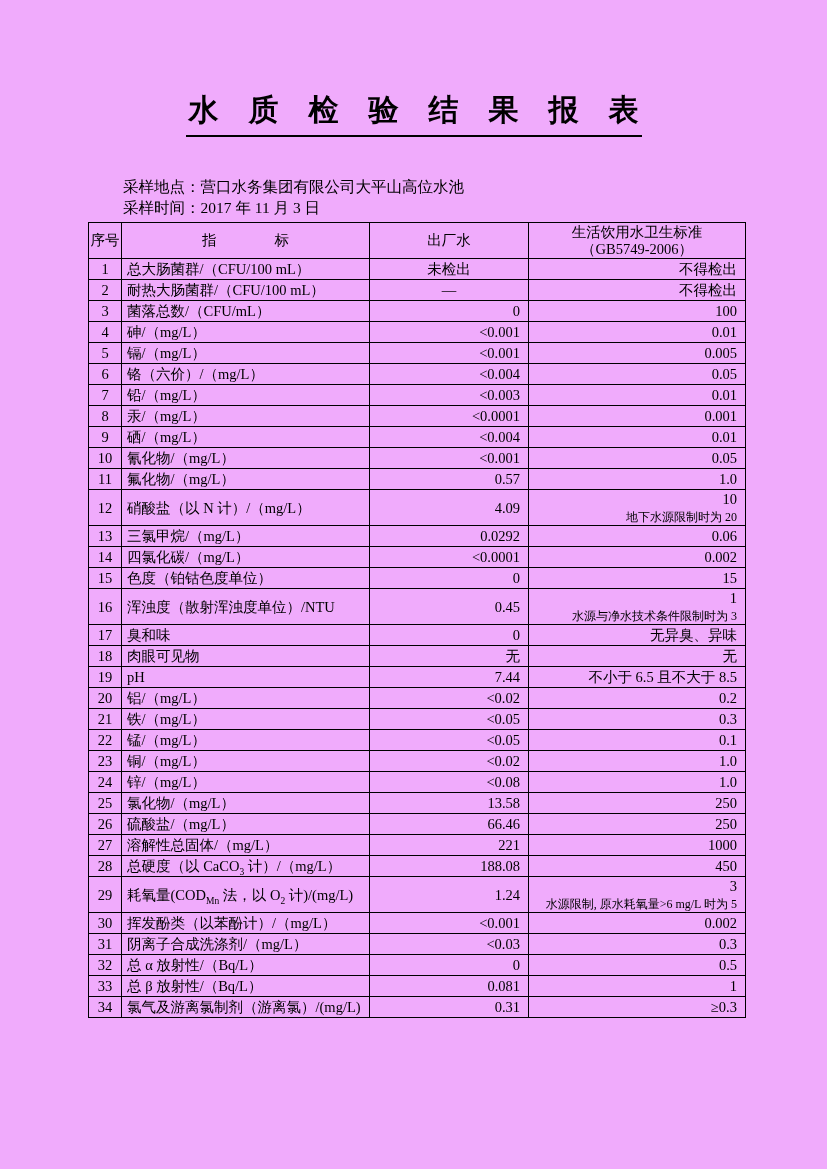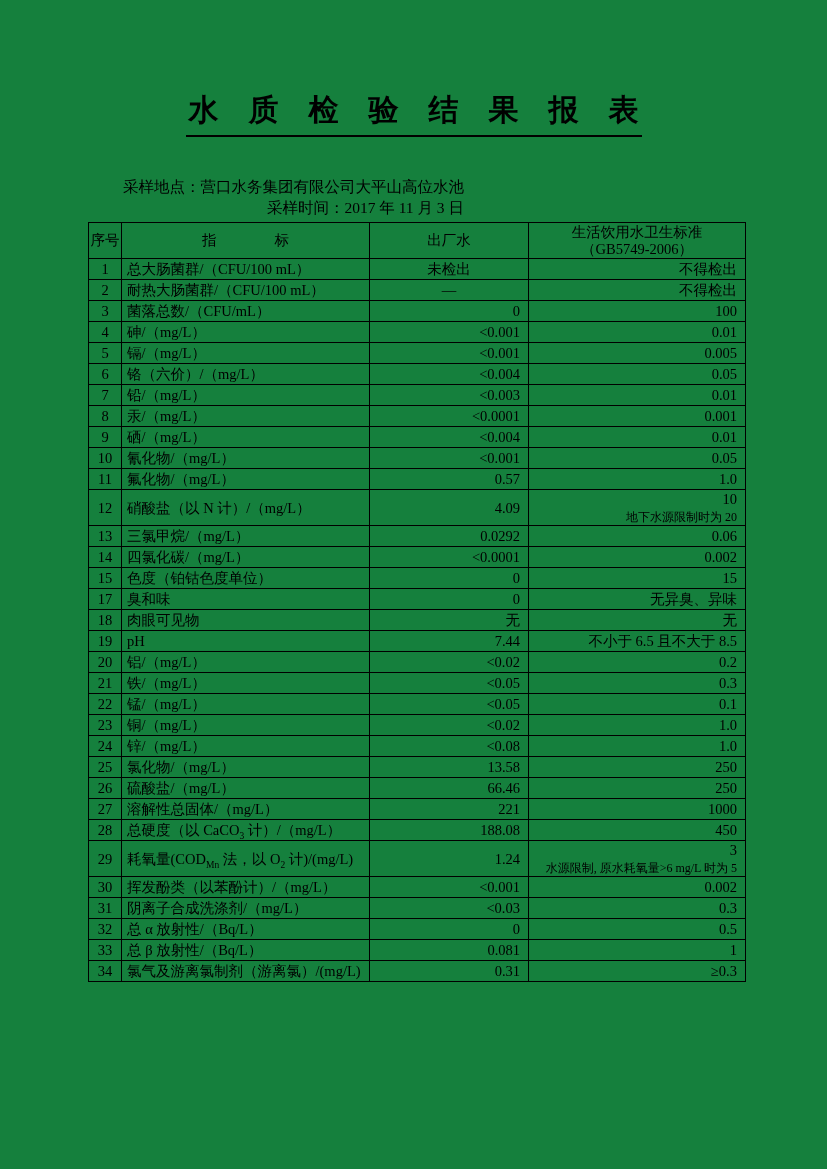--- a/index.html
+++ b/index.html
@@ -4,21 +4,21 @@
 <style>
   html, body {
     margin: 0;
     padding: 0;
     background: #ffffff;
   }
   .page {
     position: relative;
     width: 827px;
     height: 1169px;
-    background: #15803d;
+    background: #f0abfc;
     color: #000000;
     font-family: "Liberation Serif", "DejaVu Serif", serif;
     overflow: hidden;
   }
   .title {
     position: absolute;
     top: 90px;
     left: 0;
     right: 0;
     text-align: center;
@@ -33,21 +33,20 @@
     padding: 0 3px 4px 3px;
     white-space: nowrap;
   }
   .meta {
     position: absolute;
     top: 176px;
     left: 123px;
     font-size: 15.5px;
     line-height: 21px;
     white-space: nowrap;
-    text-align: right;
   }
   table.results {
     position: absolute;
     top: 222px;
     left: 88px;
     width: 657px;
     border-collapse: collapse;
     table-layout: fixed;
     font-size: 14.5px;
   }
@@ -204,20 +203,29 @@
           <td class="val">&lt;0.0001</td>
           <td class="std">0.002</td>
         </tr>
         <tr>
           <td class="no">15</td>
           <td class="label">色度（铂钴色度单位）</td>
           <td class="val">0</td>
           <td class="std">15</td>
         </tr>
         <tr>
+          <td class="no">16</td>
+          <td class="label">浑浊度（散射浑浊度单位）/NTU</td>
+          <td class="val">0.45</td>
+          <td class="std">
+            <div>1</div>
+            <div class="note">水源与净水技术条件限制时为 3</div>
+          </td>
+        </tr>
+        <tr>
           <td class="no">17</td>
           <td class="label">臭和味</td>
           <td class="val">0</td>
           <td class="std">无异臭、异味</td>
         </tr>
         <tr>
           <td class="no">18</td>
           <td class="label">肉眼可见物</td>
           <td class="val">无</td>
           <td class="std">无</td>

